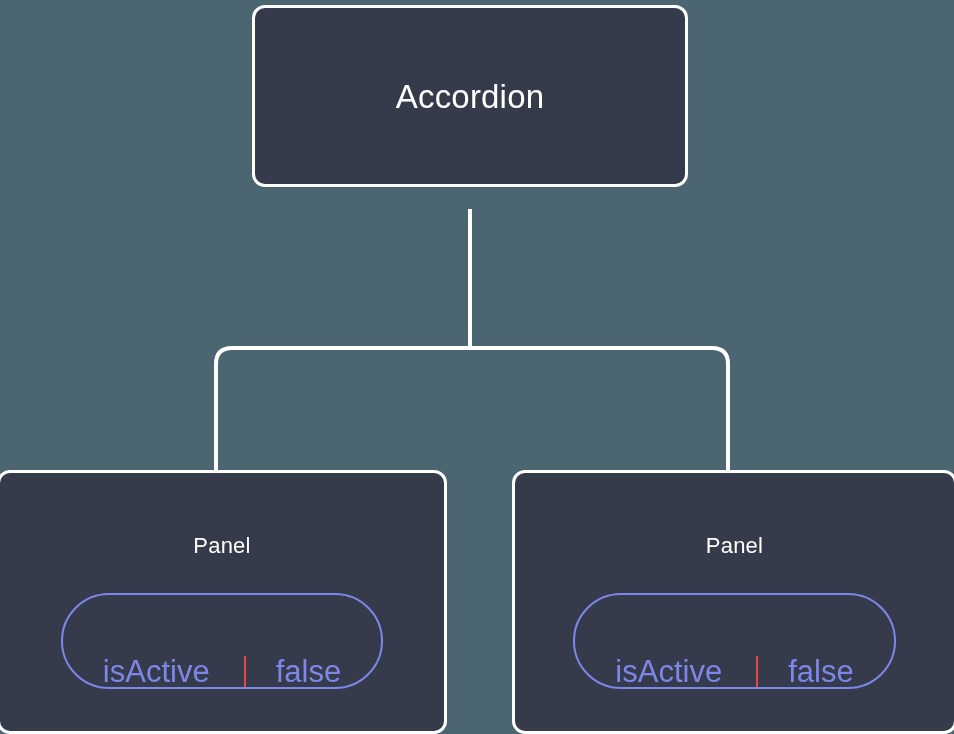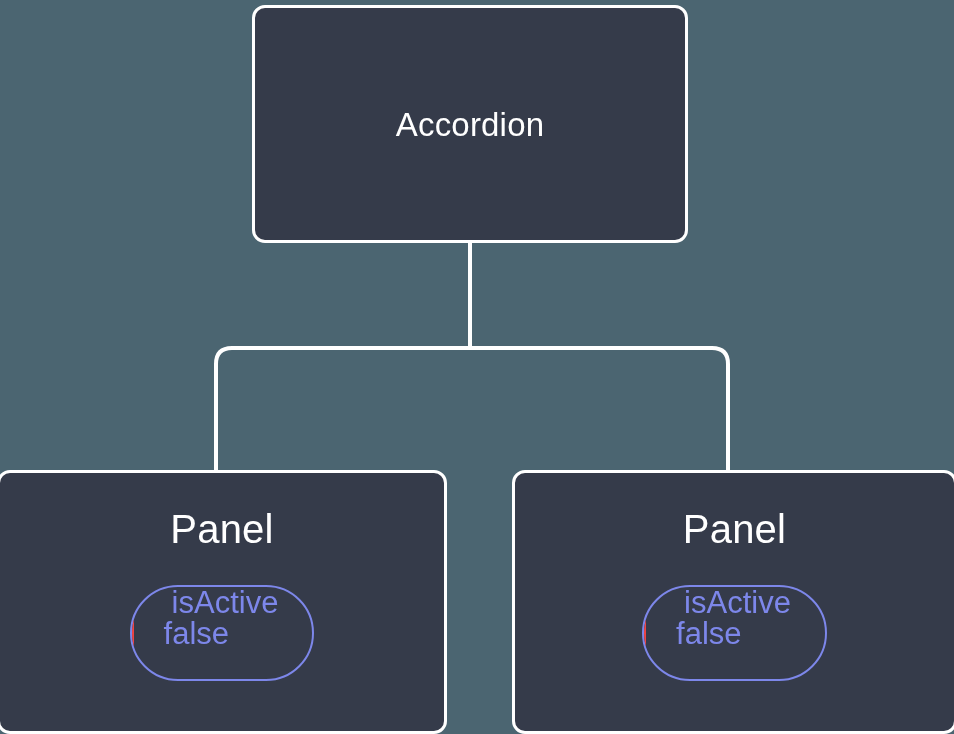--- a/index.html
+++ b/index.html
@@ -47,21 +47,21 @@
     letter-spacing: 0.2px;
     line-height: 1;
     white-space: nowrap;
   }
 
   
   #node-accordion {
     left: 252px;
     top: 5px;
     width: 436px;
-    height: 238px;
+    height: 182px;
     justify-content: center;
   }
 
   
   .panel-node {
     top: 470px;
     height: 264px;
     justify-content: flex-start;
     border-bottom-left-radius: 13px;
     border-bottom-right-radius: 13px;
@@ -71,35 +71,34 @@
     left: -3px;
     width: 450px;
   }
 
   #node-panel-right {
     left: 512px;
     width: 445px;
   }
 
   .panel-node .node-title {
-    margin-top: 36px;
-    font-size: 40px;
+    margin-top: 62px;
+    font-size: 22px;
   }
 
   
   .state-pill {
     margin-top: 36px;
     display: flex;
-    align-items: flex-start;
+    align-items: flex-end;
     height: 96px;
     border: 2px solid #7d87ea;
     border-radius: 48px;
     box-sizing: border-box;
     overflow: hidden;
-    flex-direction: column;
   }
 
   .pill-key,
   .pill-value {
     display: flex;
     align-items: center;
     justify-content: center;
     color: #7d87ea;
     font-size: 31px;
     line-height: 1;

